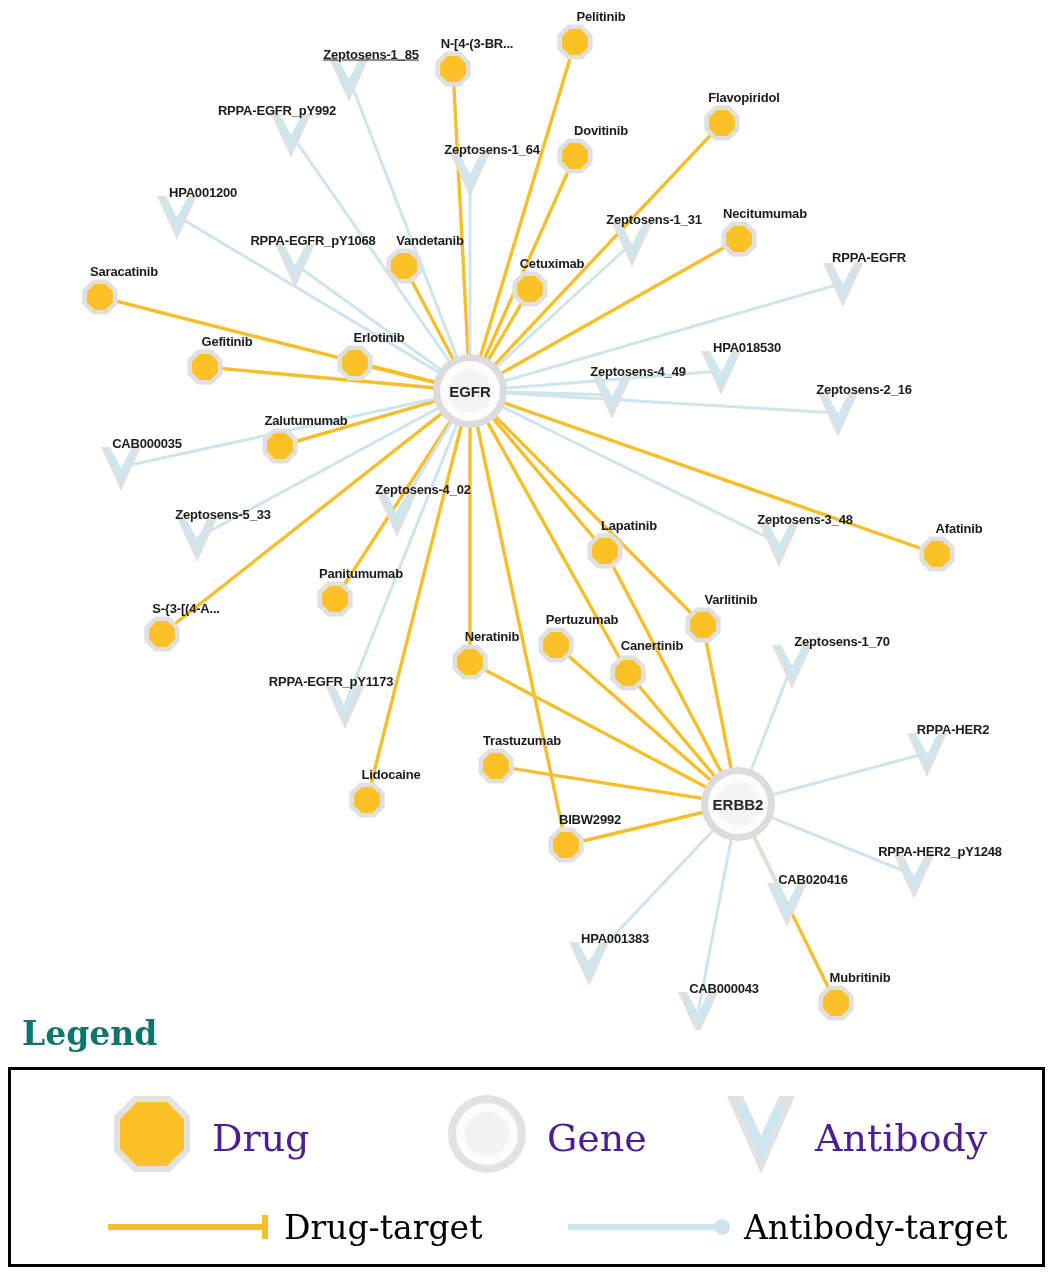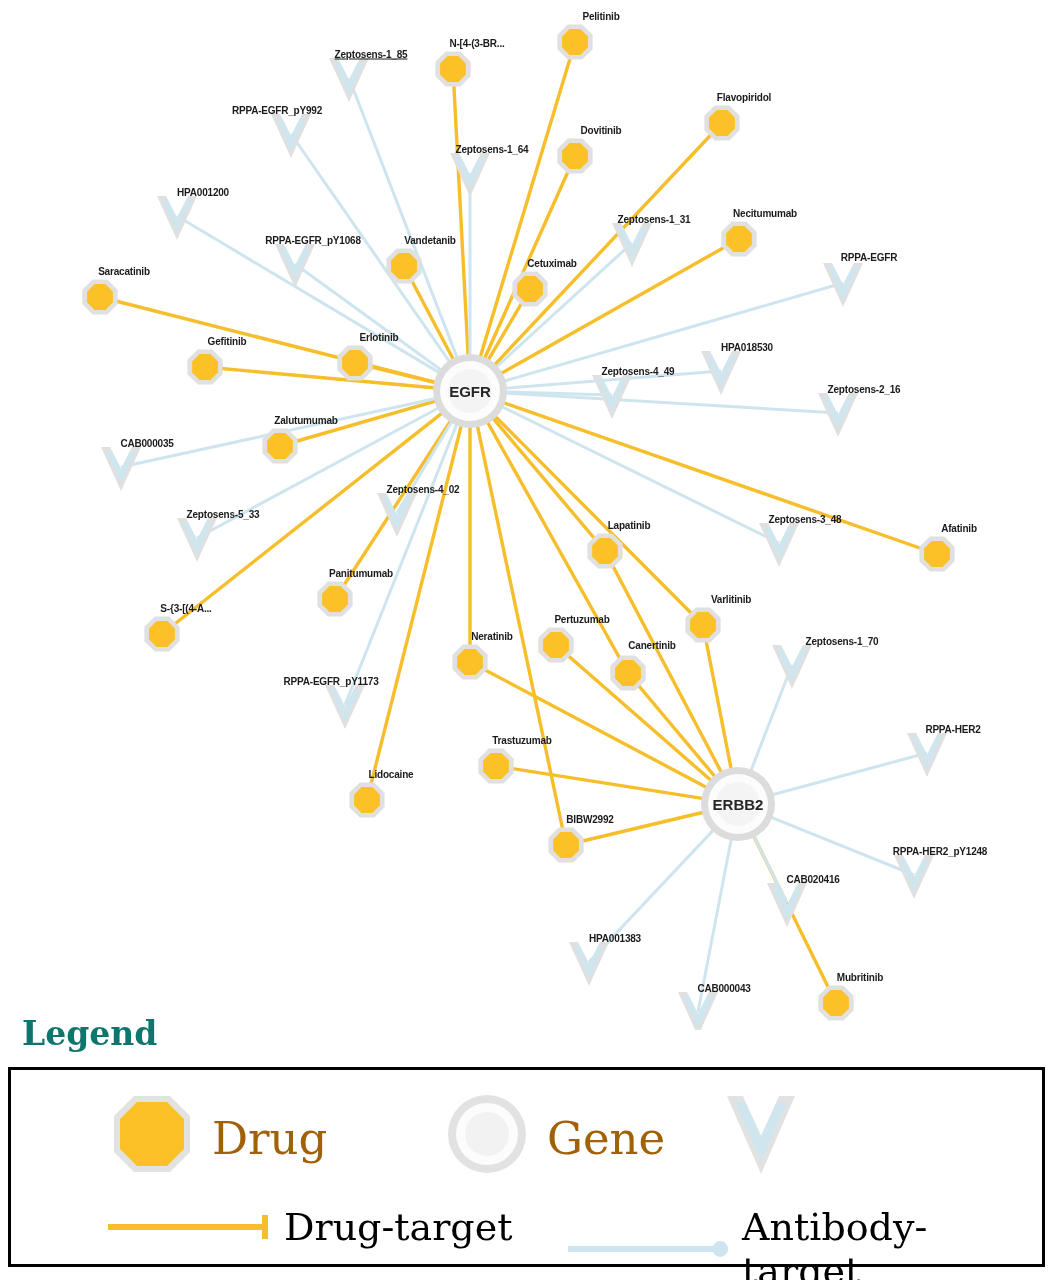--- a/index.html
+++ b/index.html
@@ -21,21 +21,21 @@
     width: 1059px;
     height: 1030px;
   }
   #network svg {
     position: absolute;
     left: 0;
     top: 0;
   }
   .node-label {
     position: absolute;
-    font-size: 10px;
+    font-size: 13px;
     font-weight: bold;
     color: #1b1b1b;
     white-space: nowrap;
     transform: translate(-50%, -50%);
     letter-spacing: -0.2px;
     padding-left: 48px;
   }
   .gene-label {
     position: absolute;
     font-size: 15px;
@@ -78,27 +78,27 @@
     width: 100%;
     height: 110px;
   }
   .legend-item {
     position: absolute;
     display: flex;
     align-items: center;
   }
   .legend-text {
     font-family: "DejaVu Serif", serif;
-    font-size: 45px;
-    color: #a16207;
+    font-size: 38px;
+    color: #4c1d95;
     margin-left: 14px;
   }
   .legend-text-sm {
     font-family: "DejaVu Serif", serif;
-    font-size: 38px;
+    font-size: 33px;
     color: #000;
     margin-left: 8px;
   }
   .legend-row2 {
     position: absolute;
     left: 0;
     top: 135px;
     width: 100%;
     height: 60px;
   }
@@ -464,20 +464,21 @@
           <circle cx="46" cy="46" r="31" fill="#FCFCFC"></circle>
           <circle cx="46" cy="46" r="22" fill="#F2F2F2"></circle>
         </svg>
         <span class="legend-text">Gene</span>
       </div>
       <div class="legend-item" style="left:710px; top:0;">
         <svg width="80" height="100" viewBox="0 0 80 100">
           <path d="M6 8 L40 86 L74 8 L58 8 L40 48 L22 8 Z" fill="#E2E2E2"></path>
           <path d="M14 14 L40 74 L66 14 L56 14 L40 48 L24 14 Z" fill="#CFE6EF"></path>
         </svg>
+        <span class="legend-text">Antibody</span>
       </div>
     </div>
     <div class="legend-row2">
       <div class="legend-item" style="left:95px; top:0;">
         <svg width="170" height="44" viewBox="0 0 170 44">
           <line x1="2" y1="22" x2="160" y2="22" stroke="#F7BE2B" stroke-width="6"></line>
           <line x1="159" y1="10" x2="159" y2="34" stroke="#F7BE2B" stroke-width="6"></line>
         </svg>
         <span class="legend-text-sm">Drug-target</span>
       </div>

